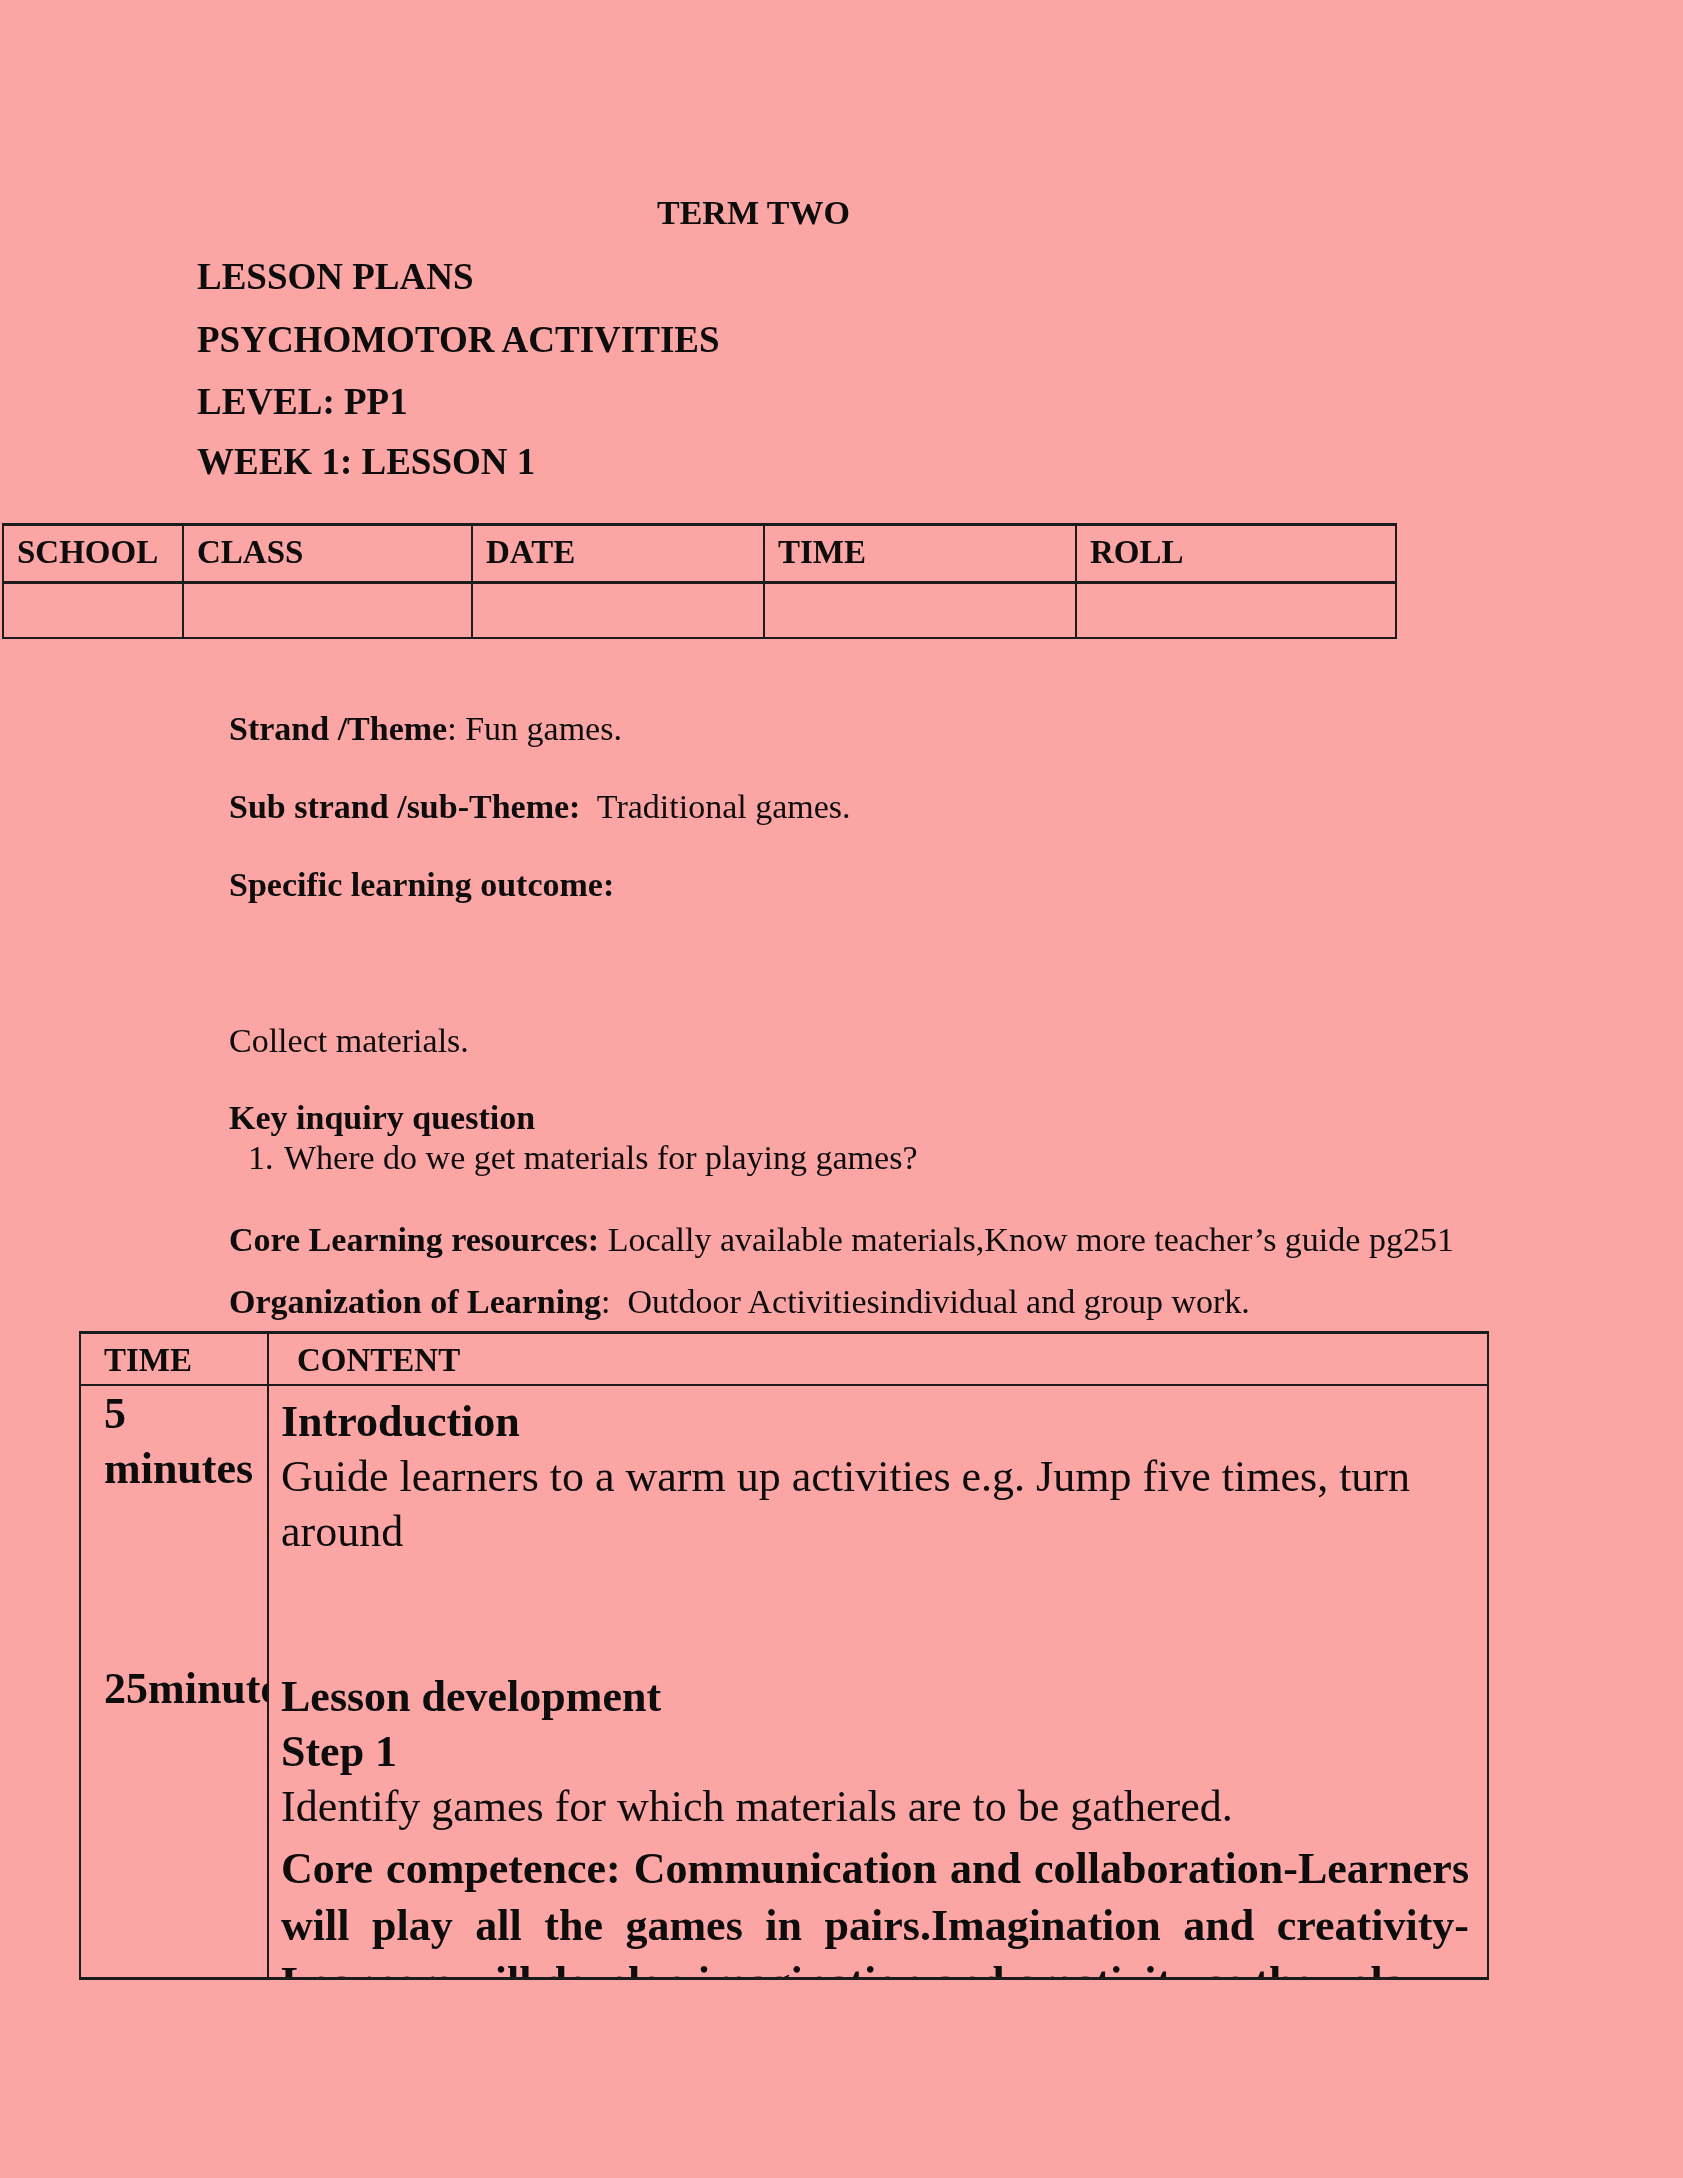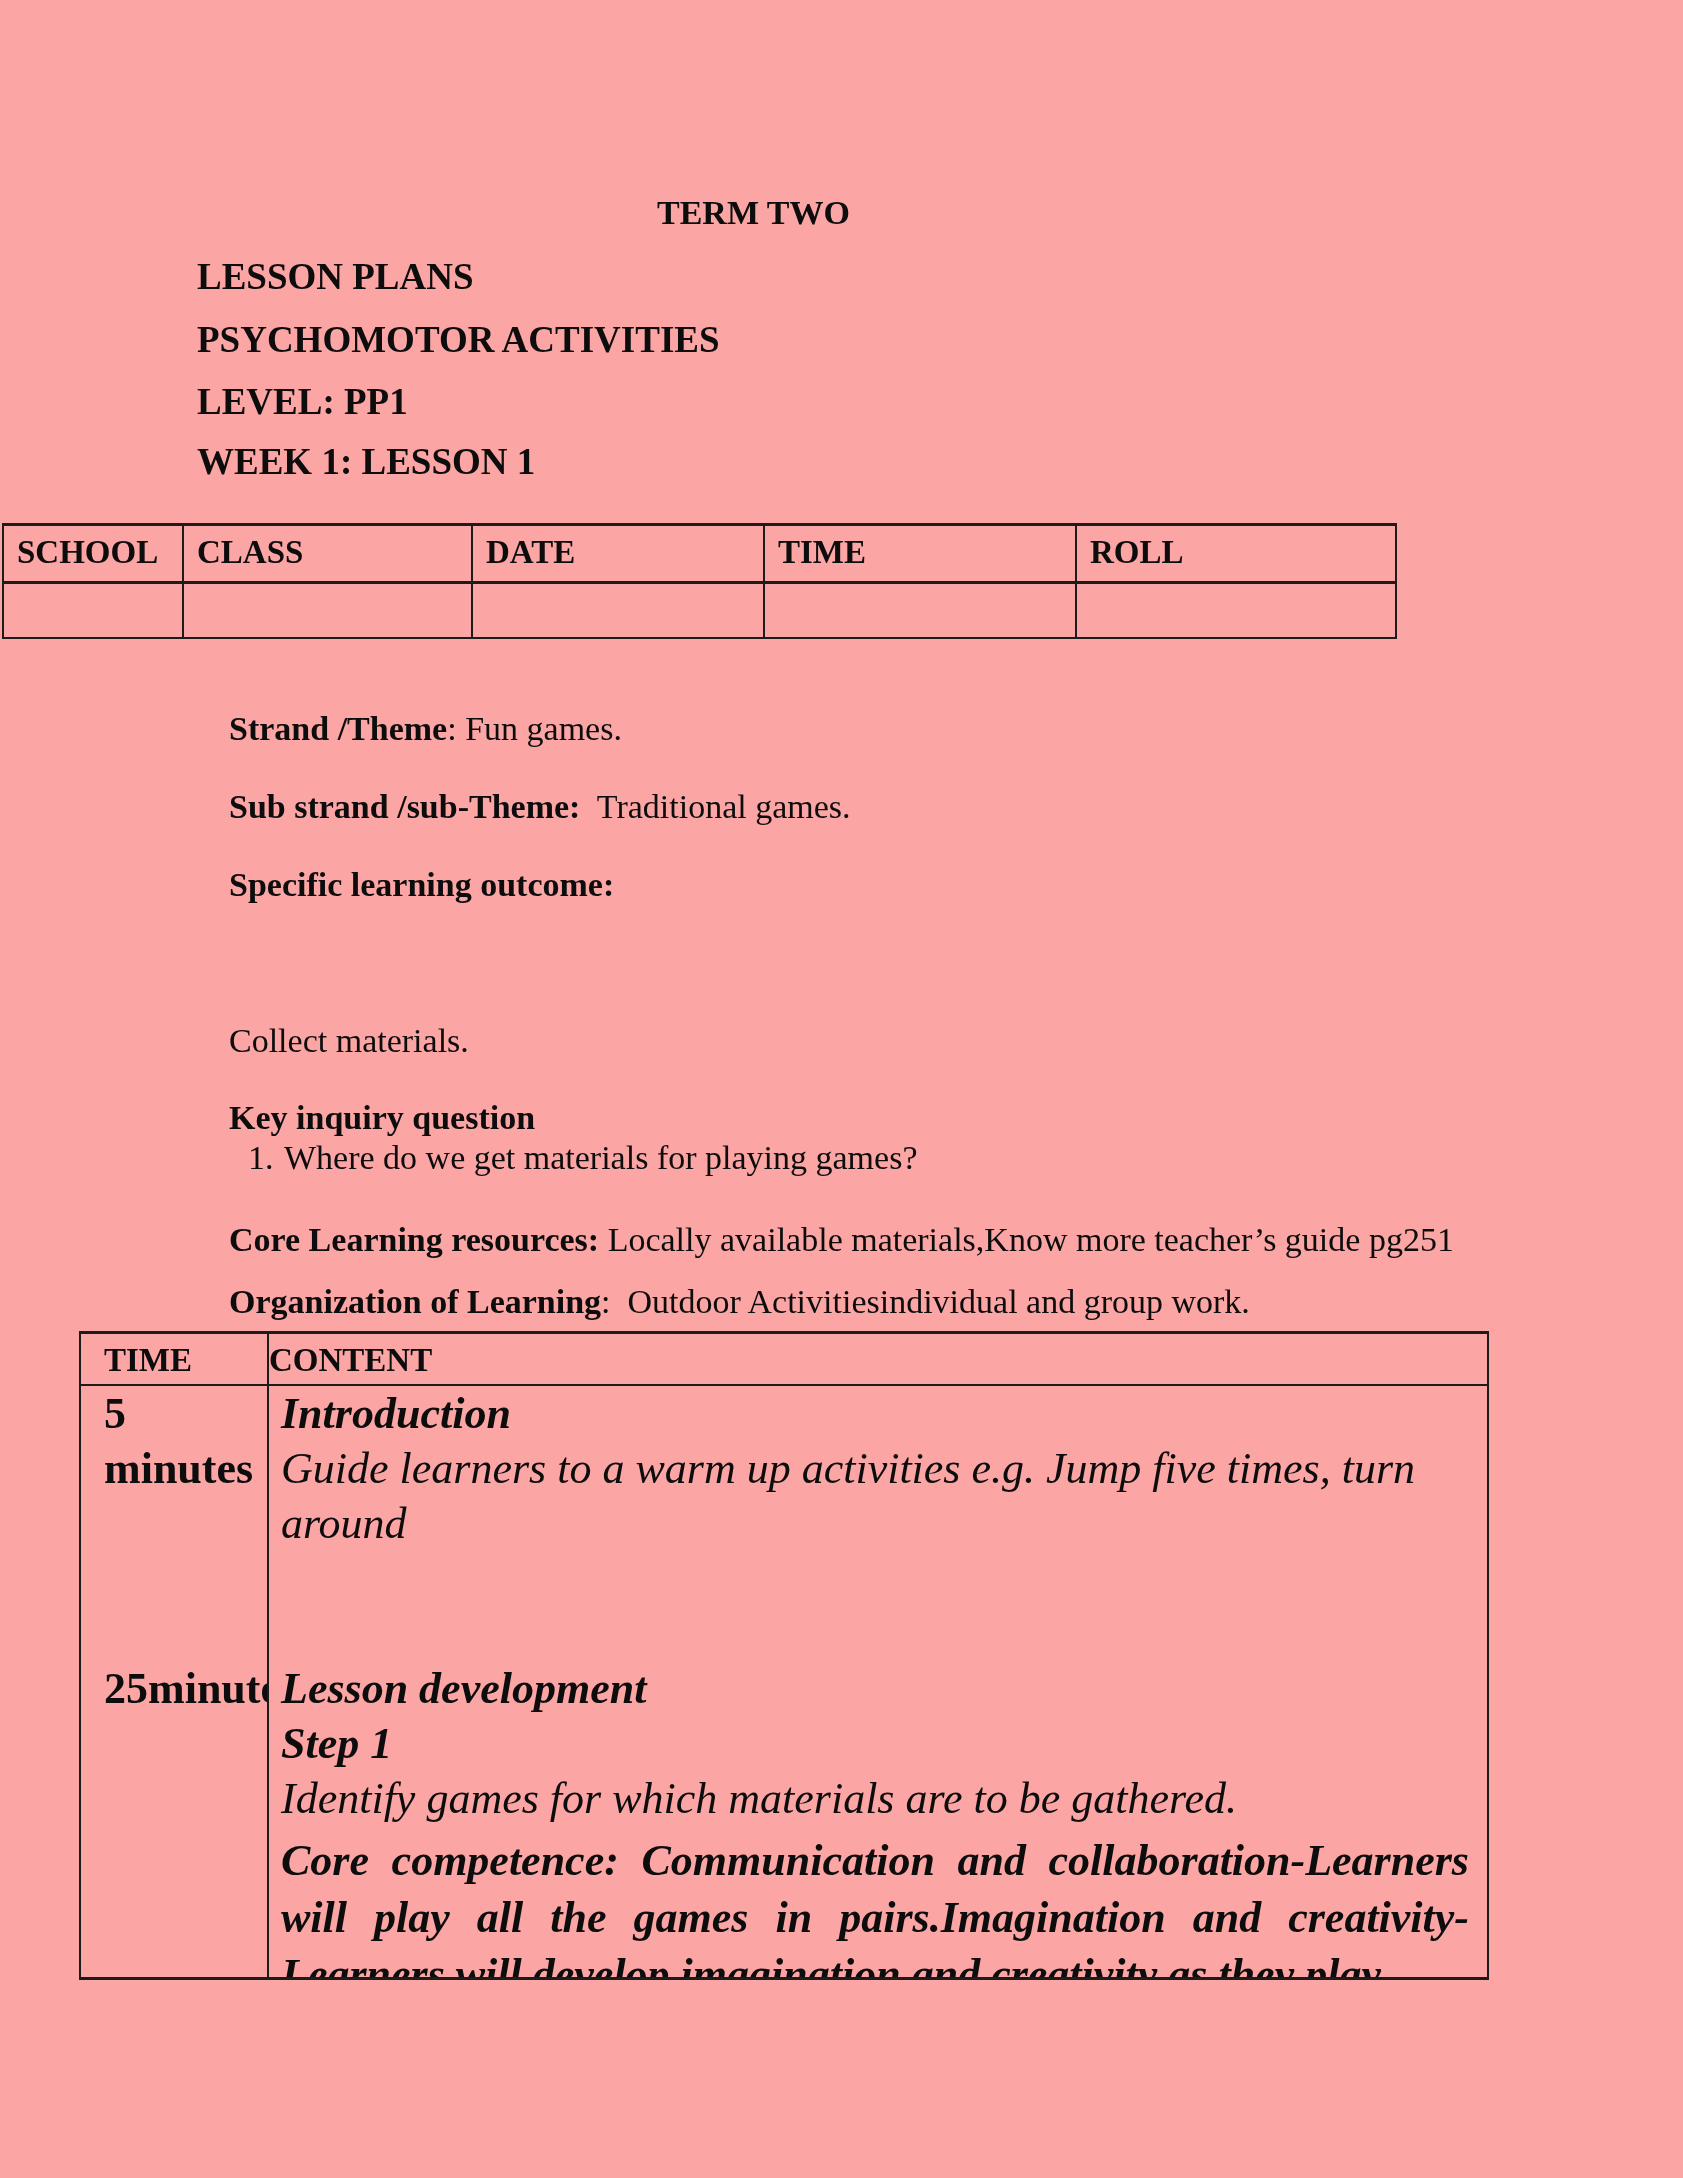--- a/index.html
+++ b/index.html
@@ -53,24 +53,24 @@
     grid-template-columns:188px 1fr;
     grid-template-rows:52px 1fr;
   }
   .t2-cell{box-sizing:border-box;overflow:hidden;}
   .t2-col1{border-right:2px solid #1c1c1c;}
   .t2-hdr{
     border-bottom:2px solid #1c1c1c;
     font-weight:bold;font-size:33px;line-height:44px;
     padding:4px 0 0 23px;
   }
-  .t2-hdr.content-hdr{padding-left:0;}
+  .t2-hdr.content-hdr{padding-left:28px;}
   .t2-body{font-size:44px;}
   .t2-body-time{padding-left:23px;}
-  .t2-body-content{padding:0 18px 0 12px;font-style:italic;}
+  .t2-body-content{padding:8px 18px 0 12px;}
   .lh{line-height:55px;}
   .gap-row{margin-top:110px;}
   .time-2{margin-top:165px;}
   .just{
     line-height:57px;margin-top:6px;
     text-align:justify;text-align-last:left;
   }
 </style>
 </head>
 <body>

